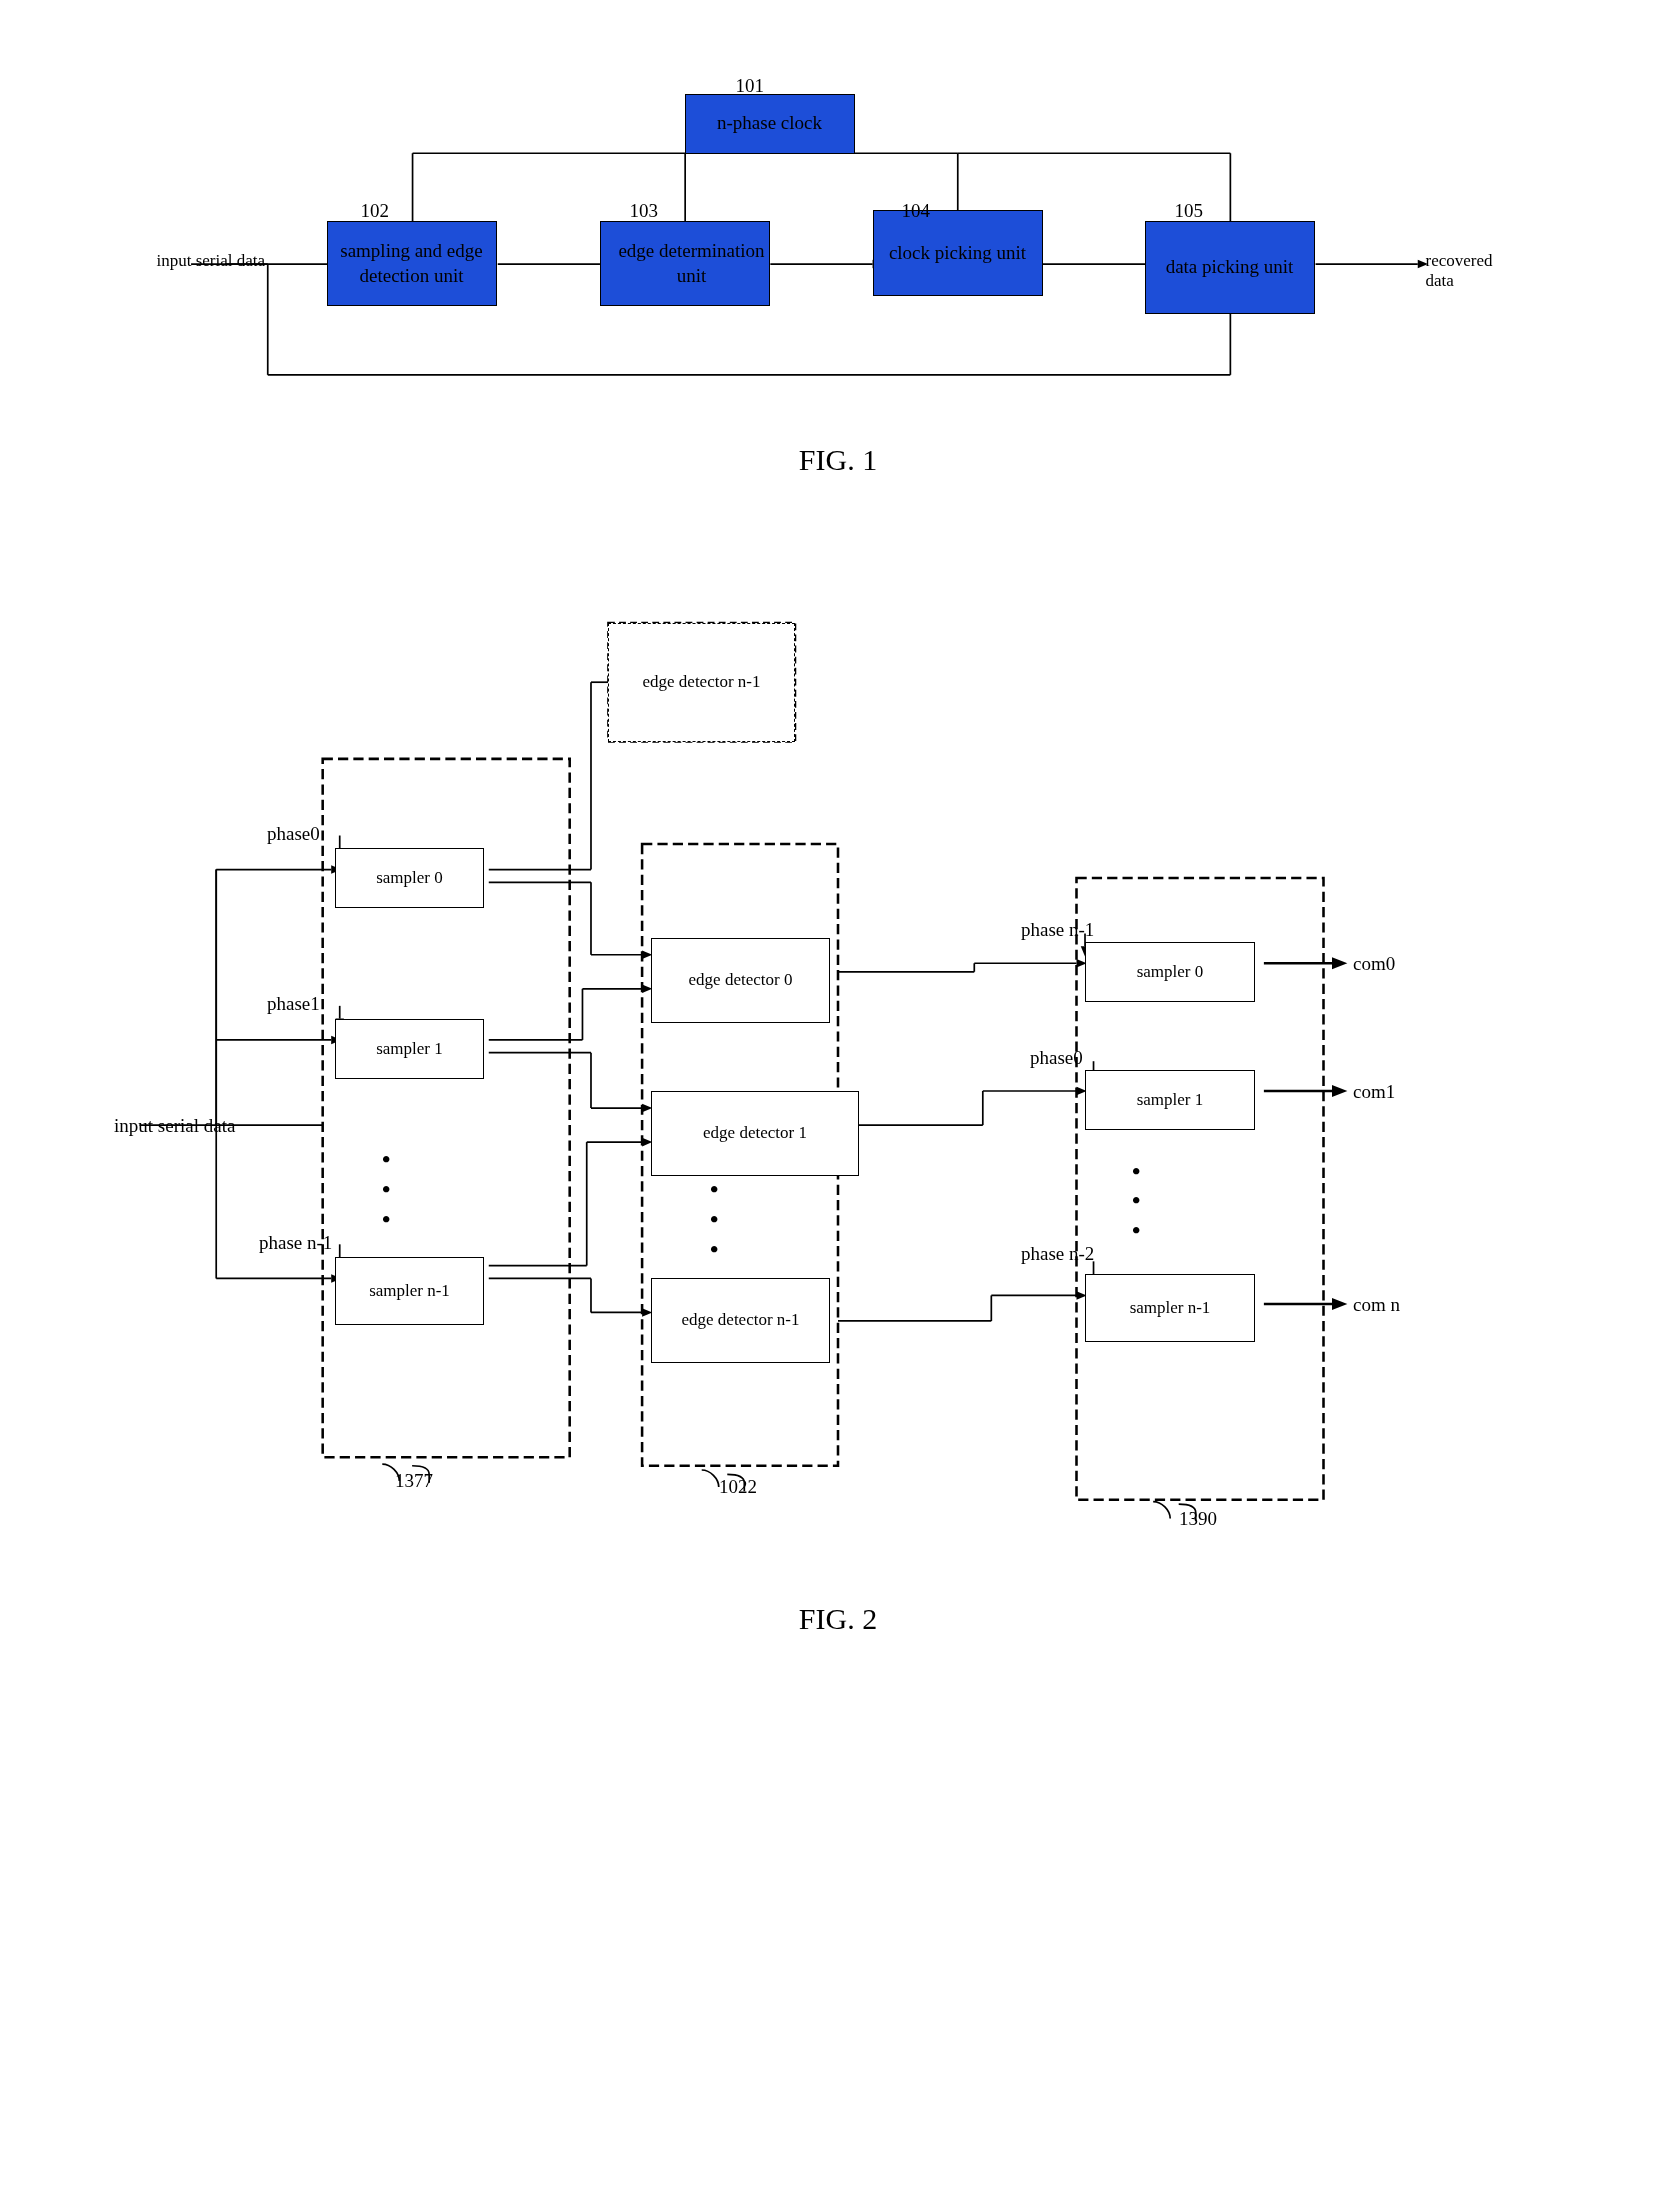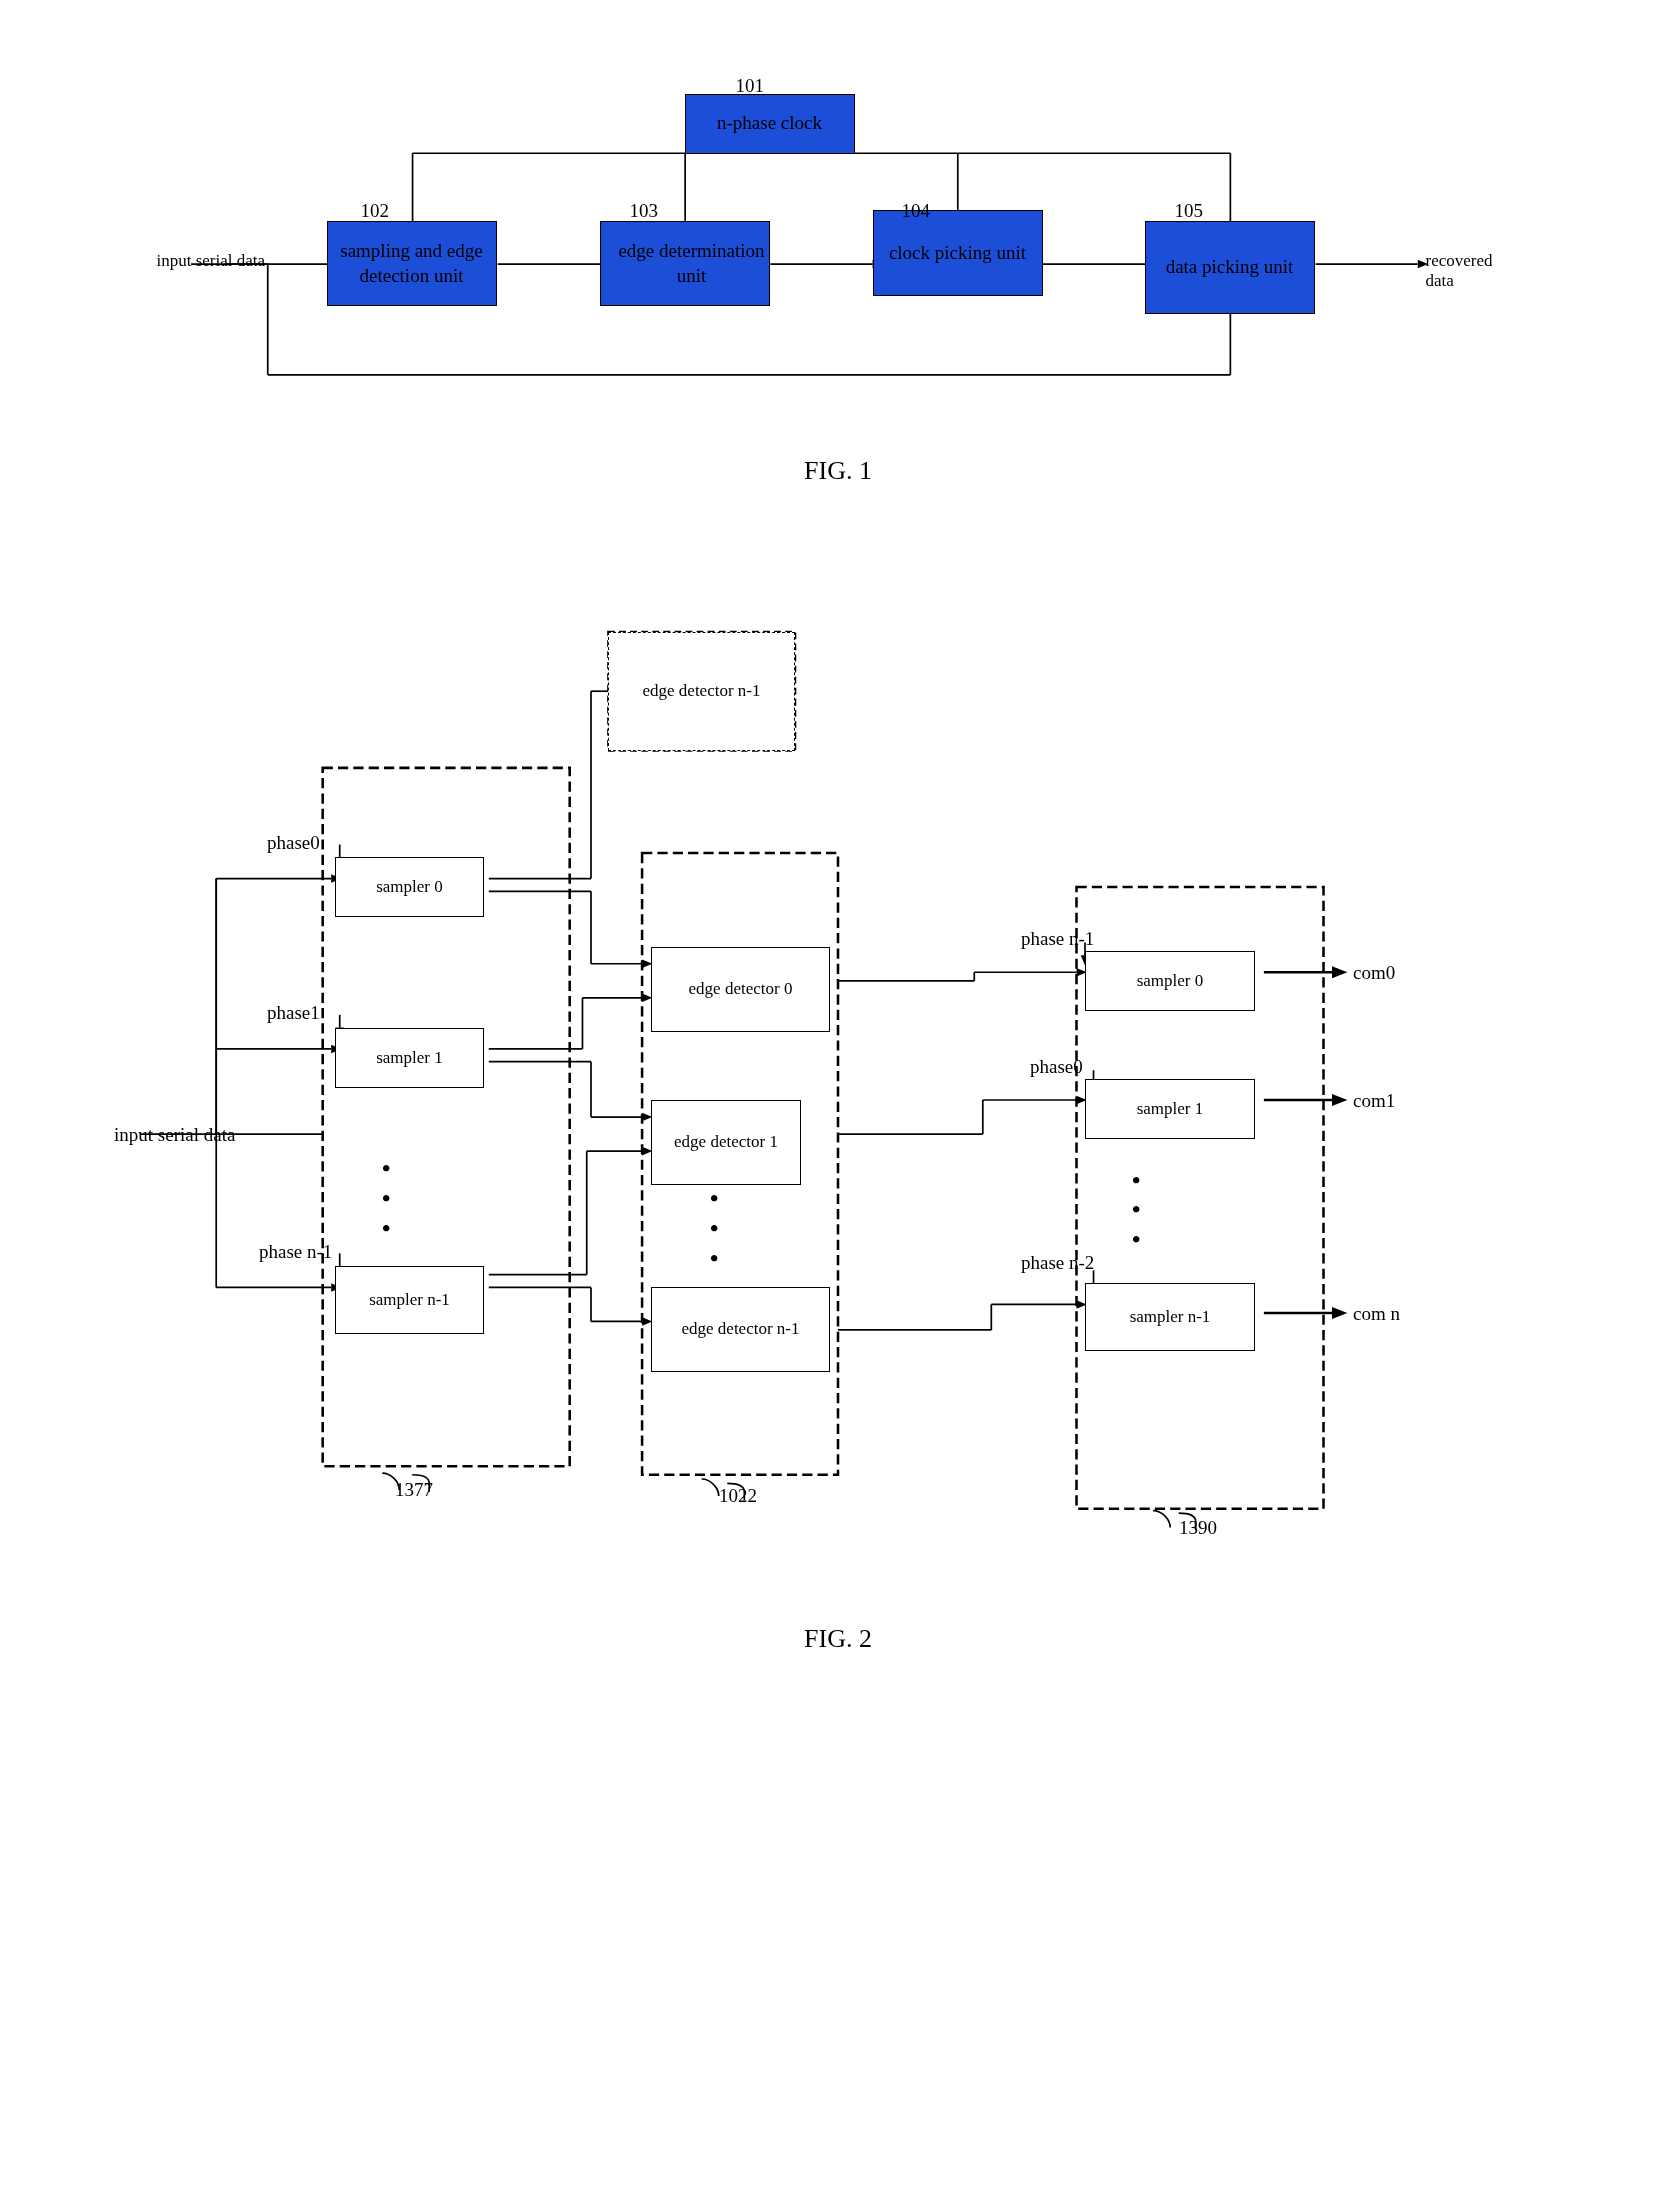--- a/index.html
+++ b/index.html
@@ -93,22 +93,22 @@
     .fig1-svg {
       position: absolute;
       top: 0; left: 0;
       width: 100%;
       height: 100%;
       pointer-events: none;
     }
 
     .fig-caption {
       text-align: center;
-      font-size: 26px;
-      margin-top: 30px;
+      font-size: 30px;
+      margin-top: 17px;
       margin-bottom: 43px;
     }
 
     
     .fig2-container {
       width: 1448px;
       margin-top: 34px;
       margin-bottom: 25.6px;
       position: relative;
     }
@@ -360,21 +360,21 @@
       </div>
 
       <div class="solid-box" style="left:221px;top:677px;width:149px;height:68px;">
         <span>sampler n-1</span>
       </div>
 
       <div class="solid-box" style="left:537px;top:358px;width:179px;height:85px;">
         <span>edge detector 0</span>
       </div>
 
-      <div class="solid-box" style="left:537px;top:511px;width:150px;height:85px;">
+      <div class="solid-box" style="left:537px;top:511px;width:208px;height:85px;">
         <span>edge detector 1</span>
       </div>
 
       <div class="solid-box" style="left:537px;top:698px;width:179px;height:85px;">
         <span>edge detector n-1</span>
       </div>
 
       <div class="solid-box" style="left:971px;top:362px;width:170px;height:60px;">
         <span>sampler 0</span>
       </div>

